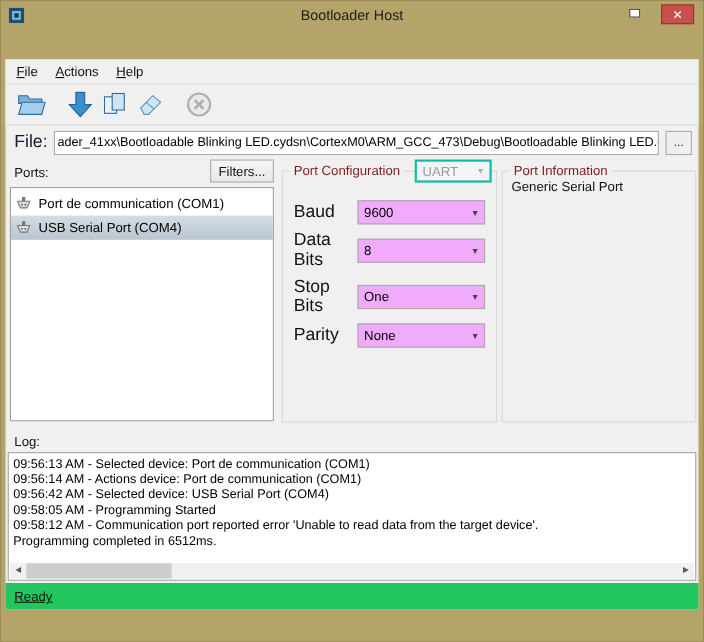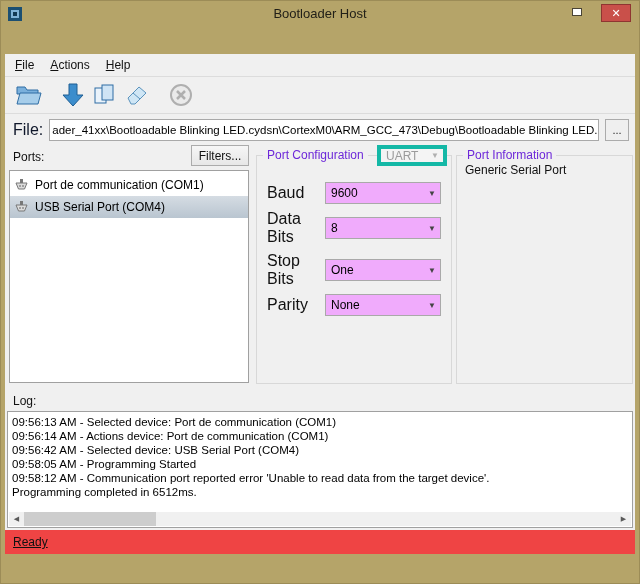--- a/index.html
+++ b/index.html
@@ -59,24 +59,24 @@
   .ports-list {
     position:absolute; left:4px; top:28px; width:240px; height:213px;
     background:#fff; border:1px solid #a0a0a0; padding-top:3px;
   }
   .port-item { height:22px; display:flex; align-items:center; gap:6px; padding-left:4px; font-size:12px; color:#000; }
   .port-item.selected { background:linear-gradient(#d5dce3,#b9c5d0); }
 
   .group { position:absolute; border:1px solid #d8d8d8; }
   .group-config { left:251px; top:13px; width:196px; height:229px; }
   .group-info  { left:451px; top:13px; width:177px; height:229px; }
-  .group-title { position:absolute; top:-8px; left:6px; background:#f0f0f0; padding:0 4px; font-size:12px; color:#6d28d9; }
+  .group-title { position:absolute; top:-8px; left:6px; background:#f0f0f0; padding:0 4px; font-size:12px; color:#7f1d1d; }
   .uart-combo {
     position:absolute; top:-11px; right:4px; width:70px; height:21px;
-    background:#f4f4f4; border:4px solid #14b8a6; color:#9b9b9b;
+    background:#f4f4f4; border:2px solid #14b8a6; color:#9b9b9b;
     display:flex; align-items:center; padding-left:5px; font-size:12px;
   }
   .uart-combo .arrow { color:#b0b0b0; }
   .config-rows { padding:26px 10px 0 10px; }
   .config-row { display:flex; align-items:center; margin-bottom:6px; }
   .config-label { width:58px; font-size:16px; color:#111; }
   .combo {
     flex:1; height:22px; background:#f0abfc; border:1px solid #a9a9a9;
     display:flex; align-items:center; padding-left:5px; font-size:12px; color:#000;
   }
@@ -87,21 +87,21 @@
   .log-box {
     flex:1; margin:3px 2px 0 2px; background:#fff; border:1px solid #a0a0a0;
     position:relative; font-size:11.5px; line-height:14px; color:#000; padding:3px 4px 16px 4px; overflow:hidden;
   }
   .log-line { white-space:nowrap; }
   .log-scrollbar { position:absolute; left:1px; right:1px; bottom:1px; height:14px; background:#f0f0f0; display:flex; align-items:center; }
   .scroll-arrow { width:15px; height:14px; display:flex; align-items:center; justify-content:center; font-size:7px; color:#5a5a5a; }
   .scroll-arrow.right { margin-left:auto; }
   .scroll-thumb { width:132px; height:14px; background:#cdcdcd; }
 
-  .statusbar { height:24px; display:flex; align-items:center; padding-left:8px; font-size:12px; color:#111; background:#ef4444; margin-top:2px;text-decoration:underline; }
+  .statusbar { height:24px; display:flex; align-items:center; padding-left:8px; font-size:12px; color:#111; background:#22c55e; margin-top:2px;text-decoration:underline; }
 </style>
 </head>
 <body>
 
 <div class="window">
 
   <div class="titlebar">
     <span class="app-icon">
       <svg width="14" height="14" viewBox="0 0 14 14">
         <rect x="0" y="0" width="14" height="14" fill="#1b4f72"></rect>

